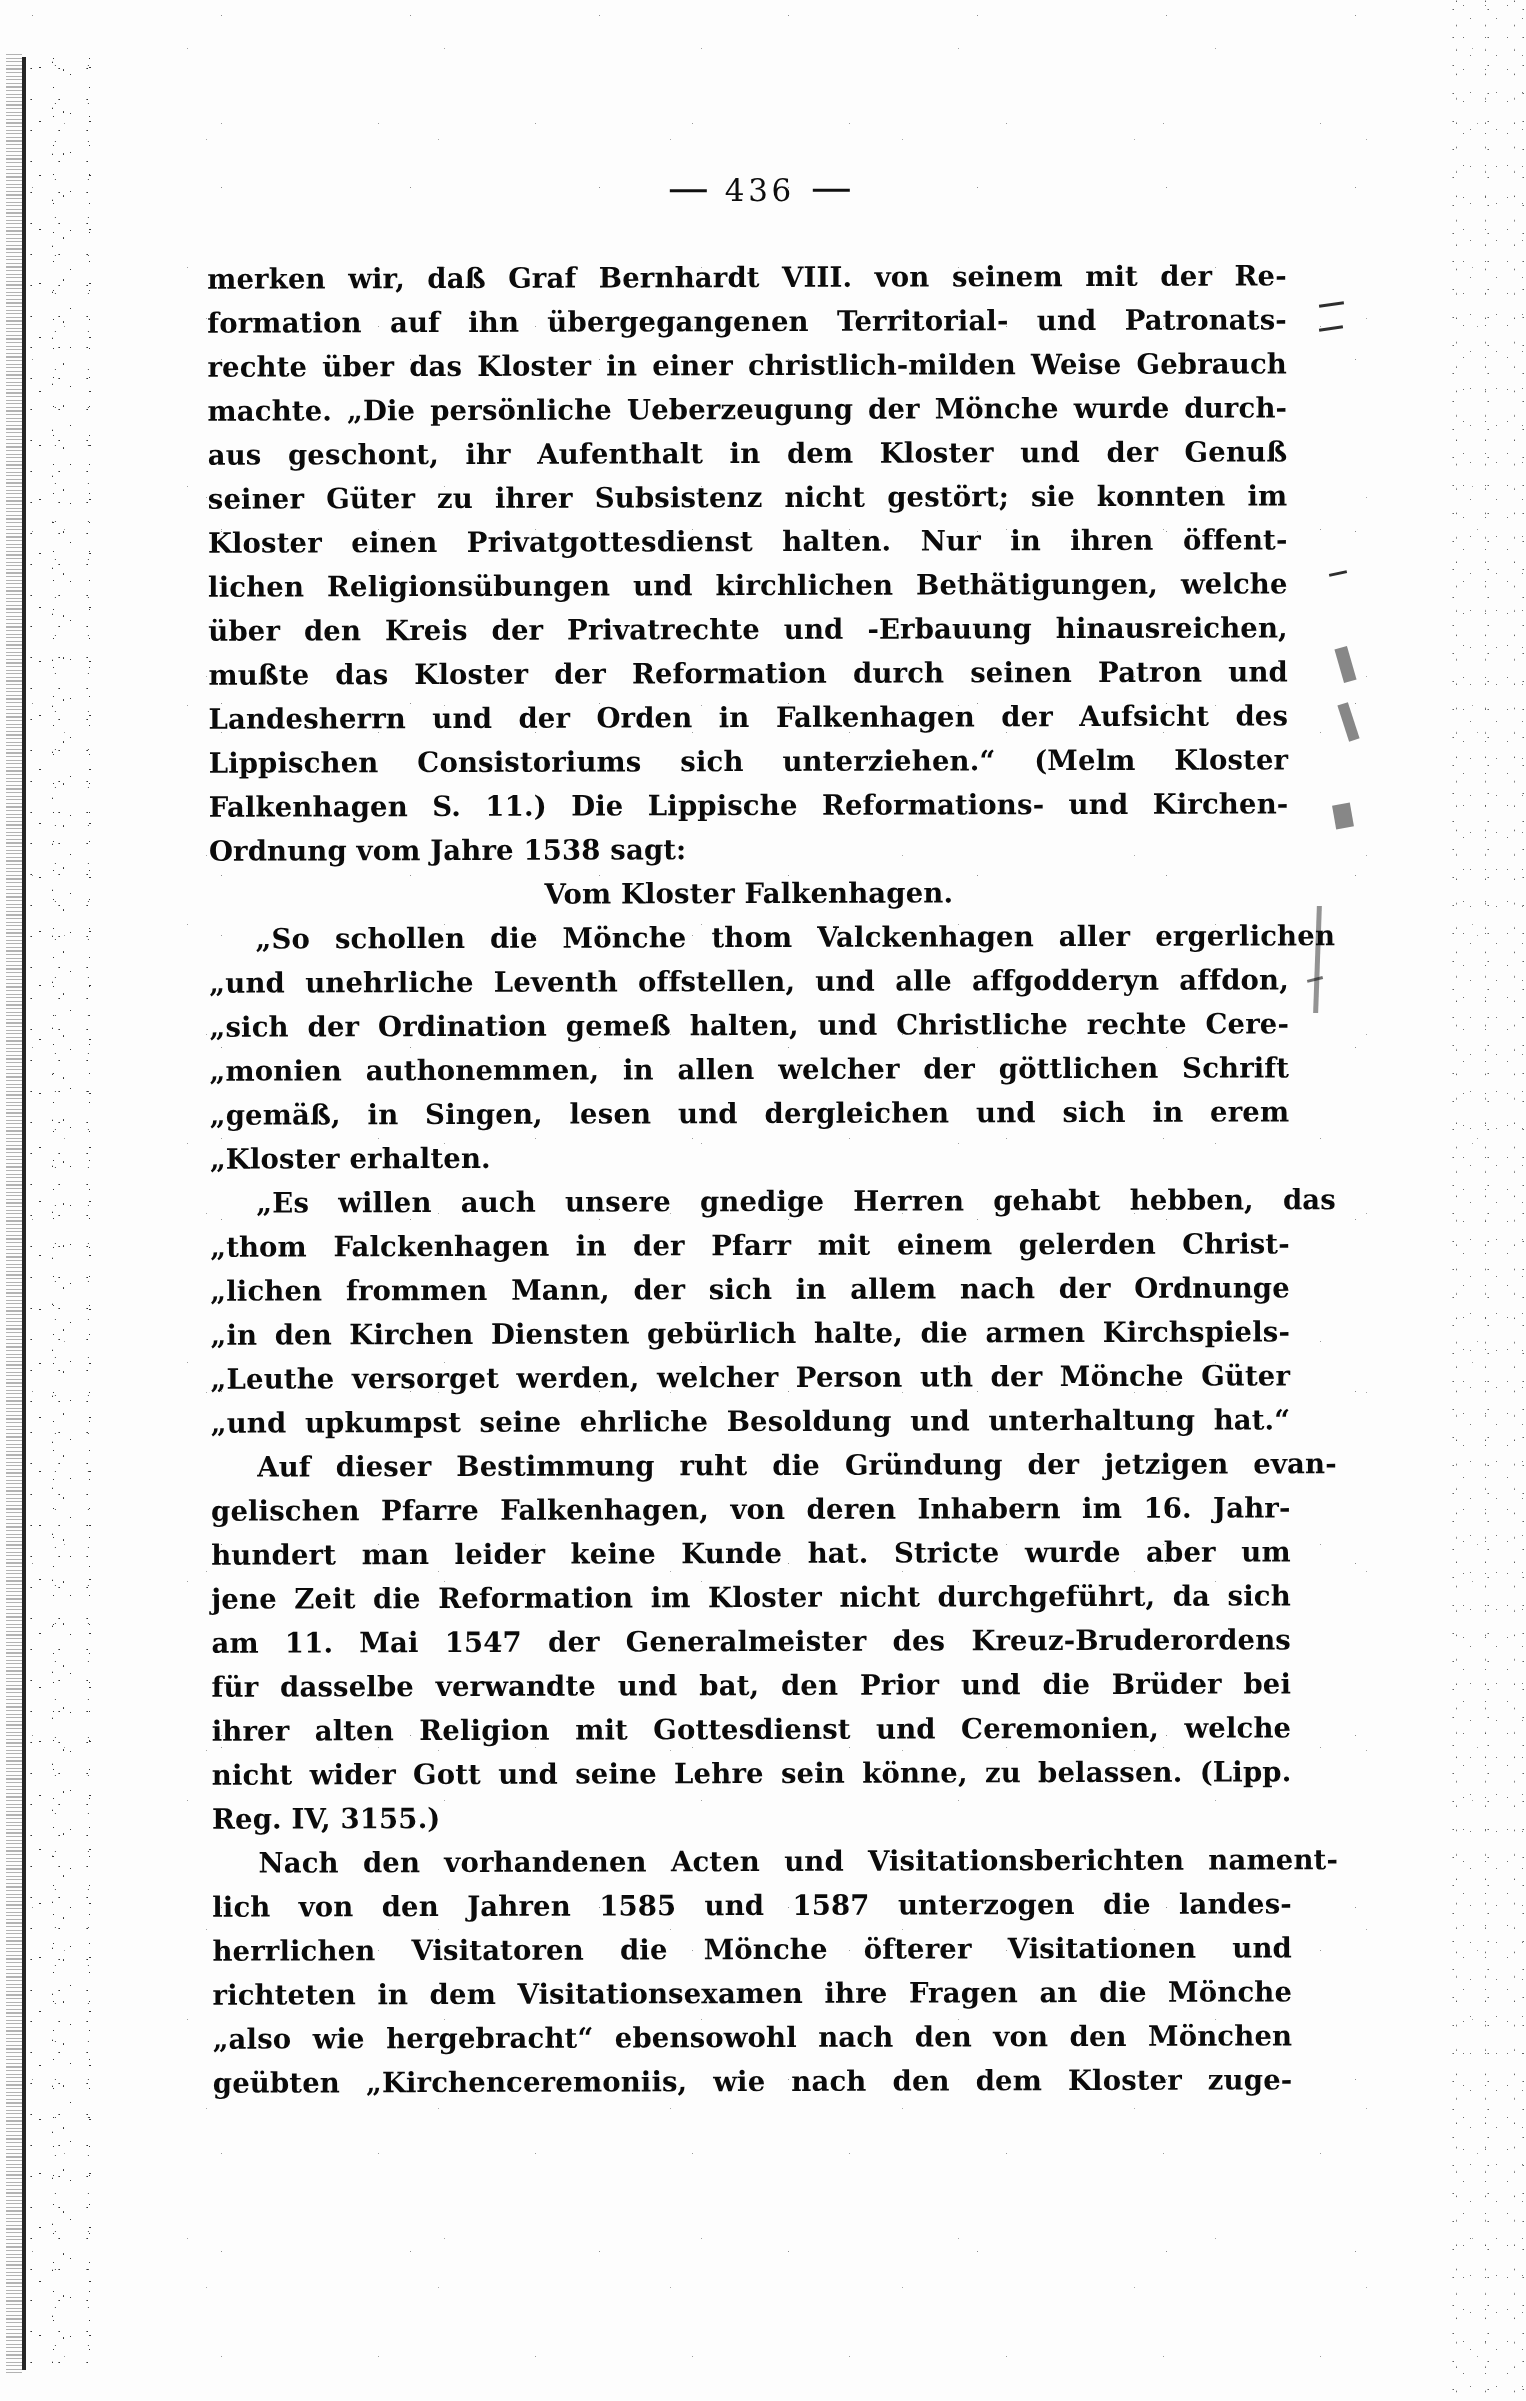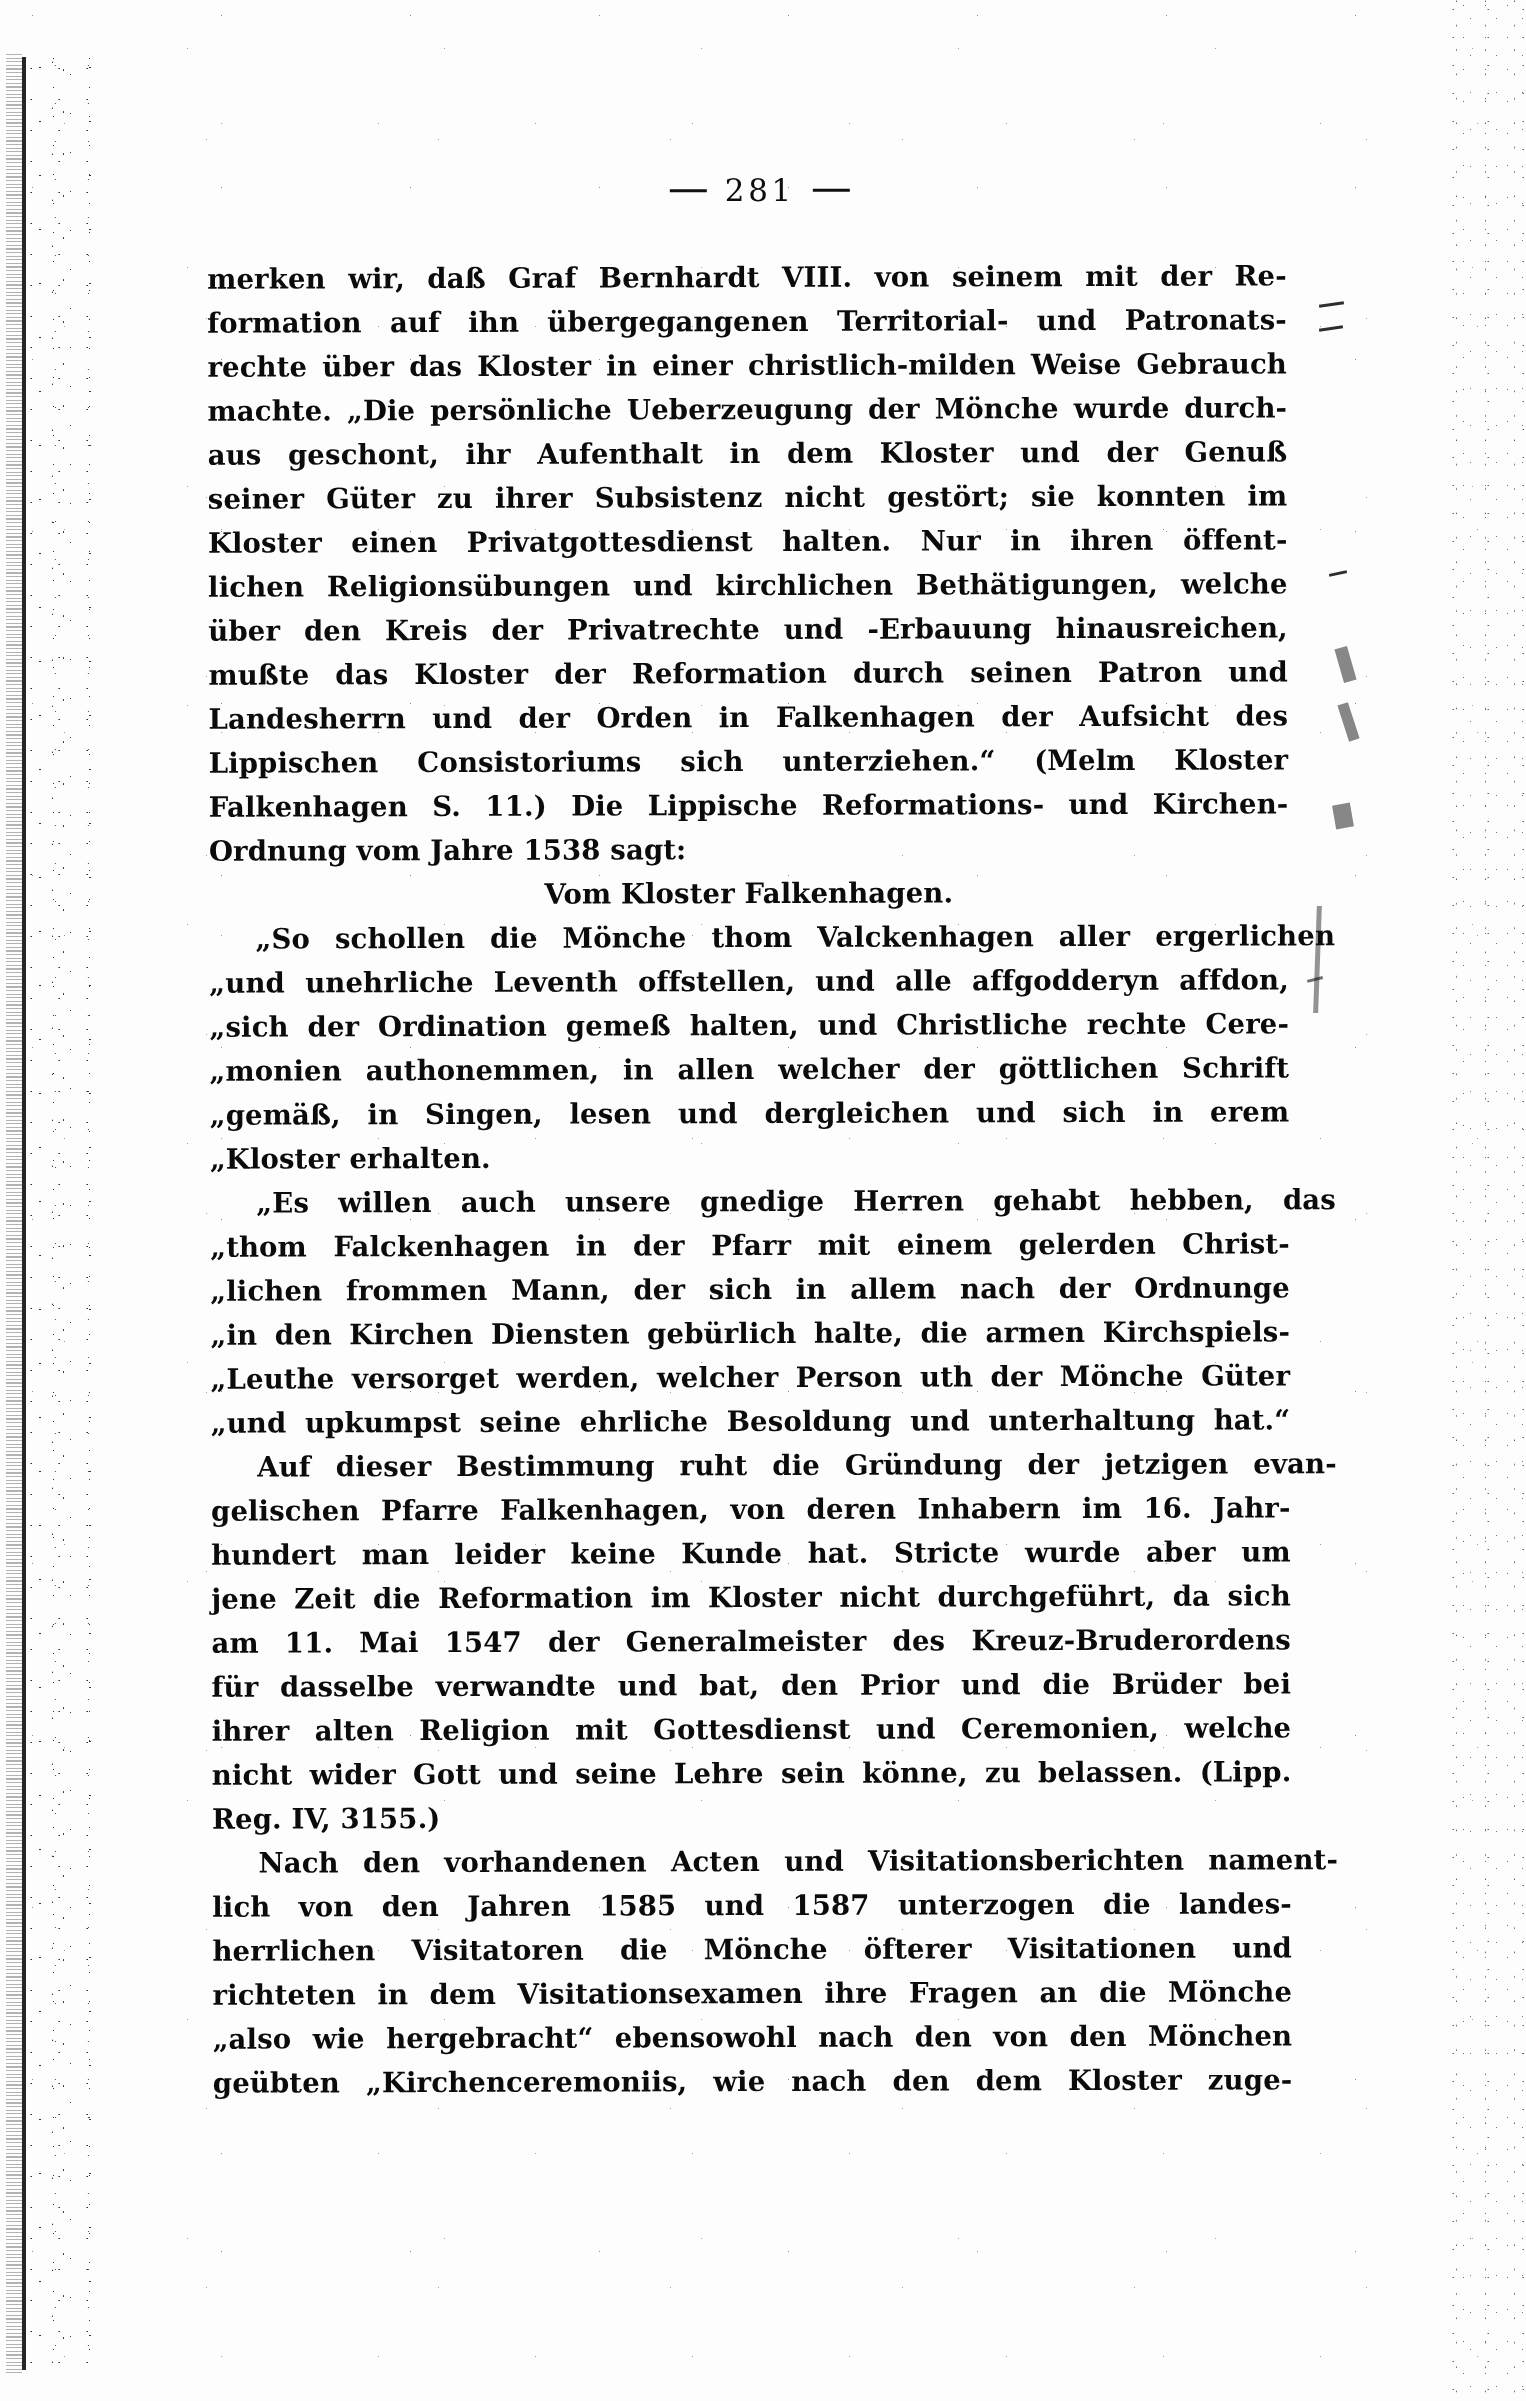--- a/index.html
+++ b/index.html
@@ -197,21 +197,21 @@
 <div class="margin-mark" style="left:1329px;top:572px;width:18px;height:3px;transform:rotate(-12deg);"></div>
 <div class="margin-mark" style="left:1339px;top:647px;width:13px;height:35px;transform:rotate(-16deg);opacity:.5;"></div>
 <div class="margin-mark" style="left:1343px;top:703px;width:10.7px;height:38px;transform:rotate(-18deg);opacity:.5;"></div>
 <div class="margin-mark" style="left:1334px;top:804px;width:18px;height:24px;transform:rotate(-10deg);opacity:.5;"></div>
 <div class="margin-mark" style="left:1315px;top:906px;width:4.8px;height:107px;transform:rotate(2deg);opacity:.45;"></div>
 <div class="margin-mark" style="left:1307px;top:978px;width:15.5px;height:3px;transform:rotate(-14deg);opacity:.6;"></div>
 
 <div class="skew-wrap">
 
   <div class="running-head">
-    <span class="rule-left"></span><span class="folio">281</span><span class="rule-right"></span>
+    <span class="rule-left"></span><span class="folio">436</span><span class="rule-right"></span>
   </div>
 
   <div class="text-block">
 
     <span class="ln fraktur justified">merken wir, daß Graf Bernhardt VIII. von seinem mit der Re-</span>
     <span class="ln fraktur justified">formation auf ihn übergegangenen Territorial- und Patronats-</span>
     <span class="ln fraktur justified">rechte über das Kloster in einer christlich-milden Weise Gebrauch</span>
     <span class="ln fraktur justified">machte. „Die persönliche Ueberzeugung der Mönche wurde durch-</span>
     <span class="ln fraktur justified">aus geschont, ihr Aufenthalt in dem Kloster und der Genuß</span>
     <span class="ln fraktur justified">seiner Güter zu ihrer Subsistenz nicht gestört; sie konnten im</span>

